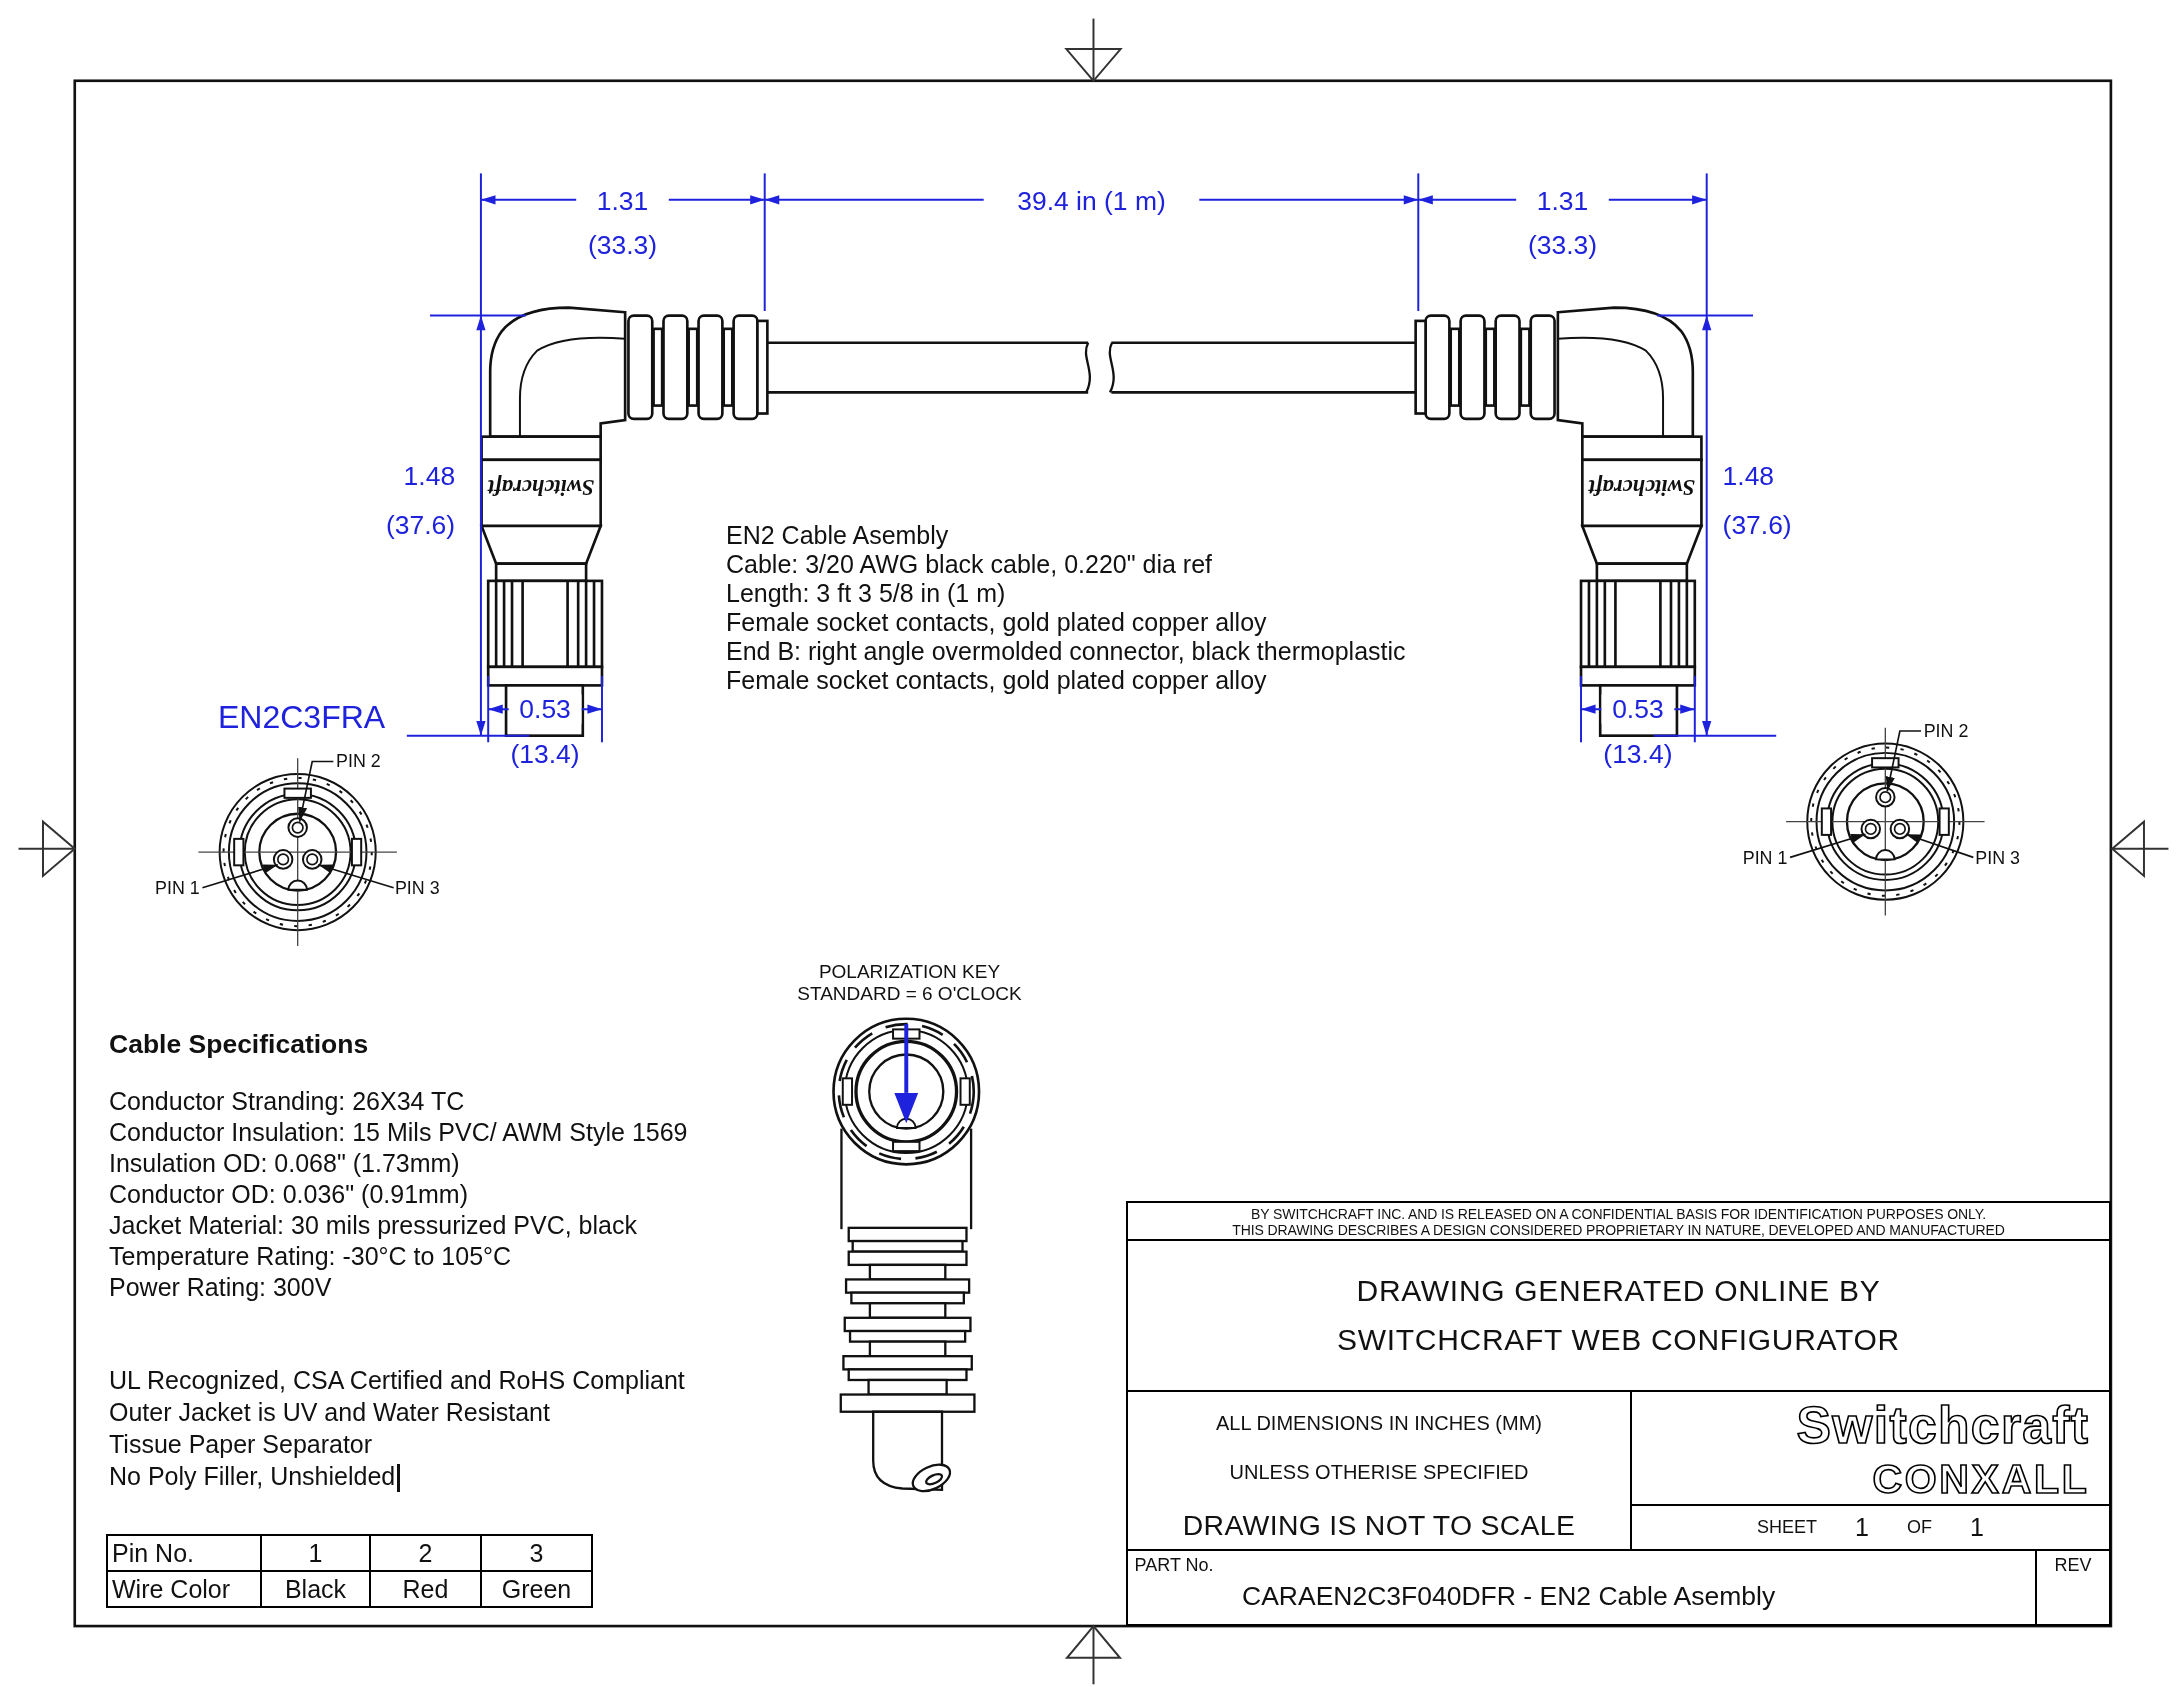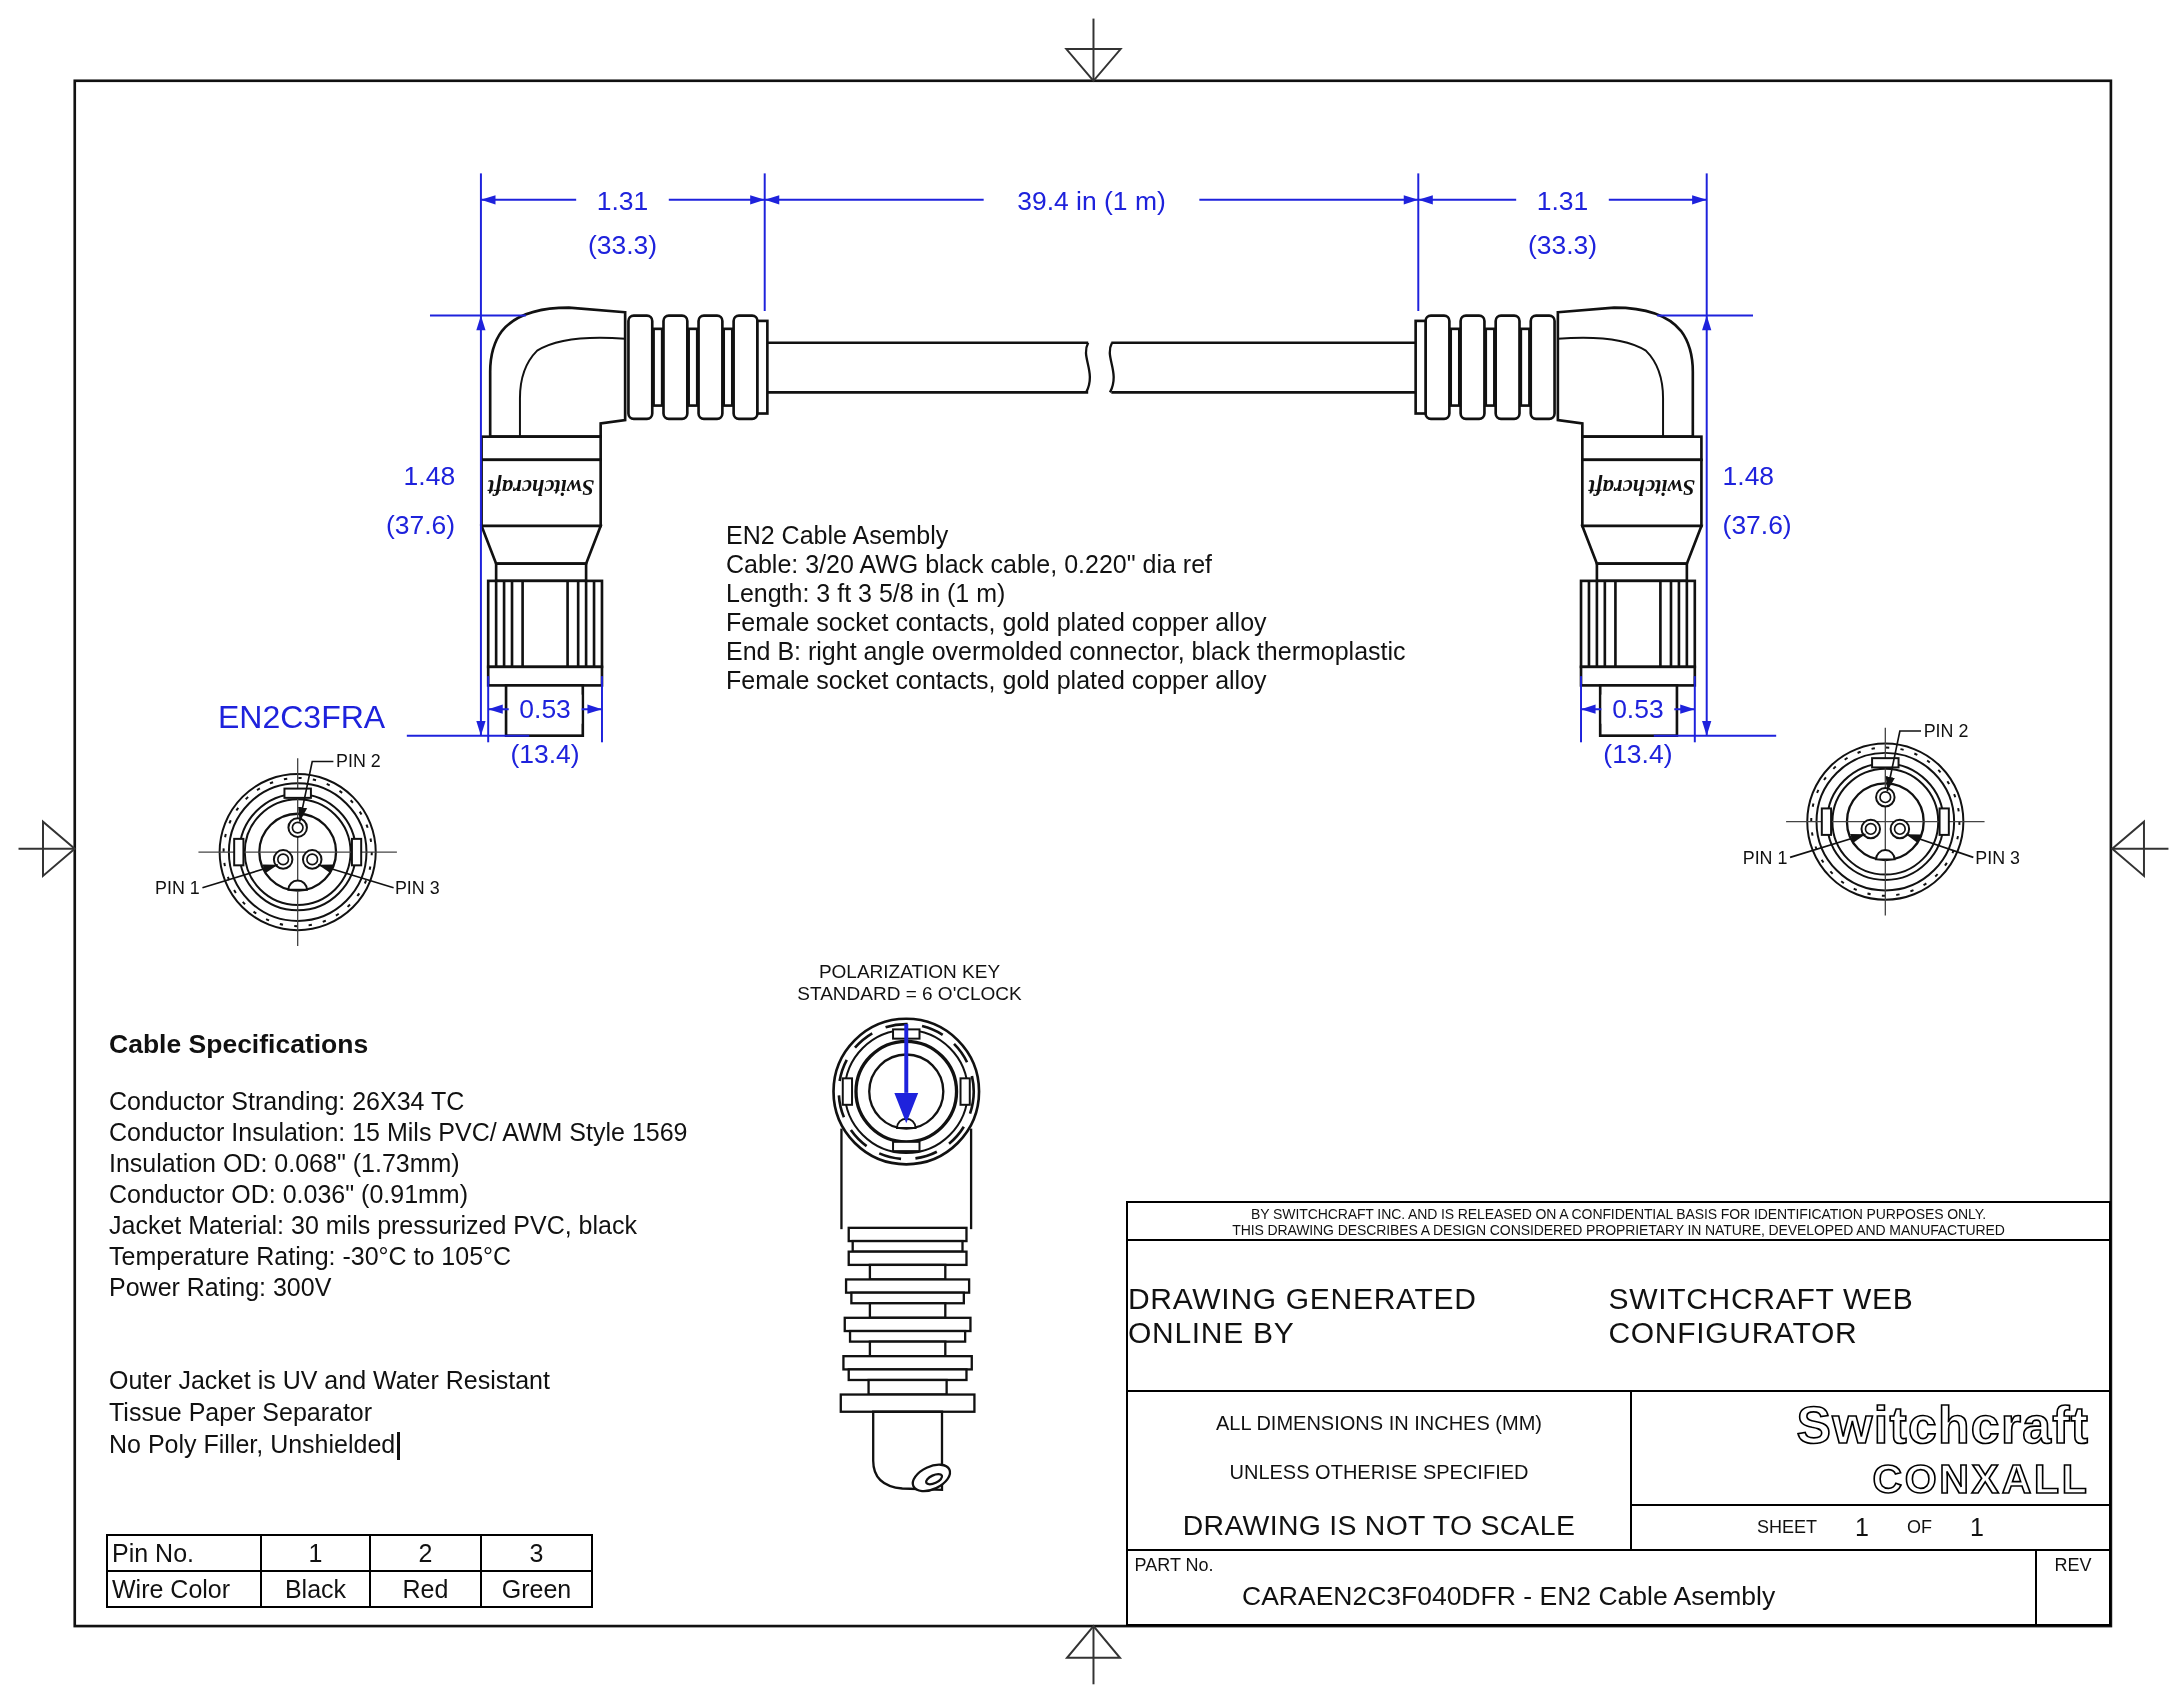--- a/index.html
+++ b/index.html
@@ -21,21 +21,21 @@
   table.pins td{border:2px solid #000;height:34px;padding:0 4px;}
   td.c0{width:144px;text-align:left;padding-left:6.6px;}
   td.c1{width:99px;text-align:center;}
   td.c2{width:101px;text-align:center;}
   td.c3{width:101px;text-align:center;}
   
   .tblock{left:1126px;top:1201px;width:985px;height:425px;border:2.6px solid #000;box-sizing:border-box;
           display:flex;flex-direction:column;}
   .tb-prop{height:38px;border-bottom:2px solid #000;text-align:center;font-size:14px;line-height:16.5px;
            padding-top:2.6px;box-sizing:border-box;letter-spacing:-0.1px;}
-  .tb-gen{height:151px;border-bottom:2px solid #000;display:flex;flex-direction:row;justify-content:center;
+  .tb-gen{height:151px;border-bottom:2px solid #000;display:flex;flex-direction:column;justify-content:center;
           align-items:center;gap:14.6px;font-size:30px;letter-spacing:0.7px;box-sizing:border-box;}
   .tb-mid{height:159px;border-bottom:2px solid #000;display:flex;box-sizing:border-box;}
   .tb-dims{width:504px;border-right:2px solid #000;box-sizing:border-box;display:flex;flex-direction:column;
            text-align:center;padding-top:17px;gap:20px;}
   .tb-dims .small{font-size:20px;line-height:29px;}
   .tb-scale{margin-top:auto;padding-bottom:6.6px;font-size:28.4px;letter-spacing:0.3px;}
   .tb-right{flex:1;display:flex;flex-direction:column;box-sizing:border-box;}
   .tb-logo{height:114px;border-bottom:2px solid #000;display:flex;justify-content:flex-end;align-items:center;
            padding-right:13.2px;box-sizing:border-box;}
   .tb-sheet{flex:1;display:flex;justify-content:center;align-items:center;gap:38px;}
@@ -262,20 +262,21 @@
 <div class="abs specs">
   <div>Conductor Stranding: 26X34 TC</div>
   <div>Conductor Insulation: 15 Mils PVC/ AWM Style 1569</div>
   <div>Insulation OD: 0.068" (1.73mm)</div>
   <div>Conductor OD: 0.036" (0.91mm)</div>
   <div>Jacket Material: 30 mils pressurized PVC, black</div>
   <div>Temperature Rating: -30°C to 105°C</div>
   <div>Power Rating: 300V</div>
 </div>
 <div class="abs comp">
+  <div>UL Recognized, CSA Certified and RoHS Compliant</div>
   <div>Outer Jacket is UV and Water Resistant</div>
   <div>Tissue Paper Separator</div>
   <div>
     <span>No Poly Filler, Unshielded</span><span class="caret"></span>
   </div>
 </div>
 
 <table class="pins">
   <tbody>
         <tr>

